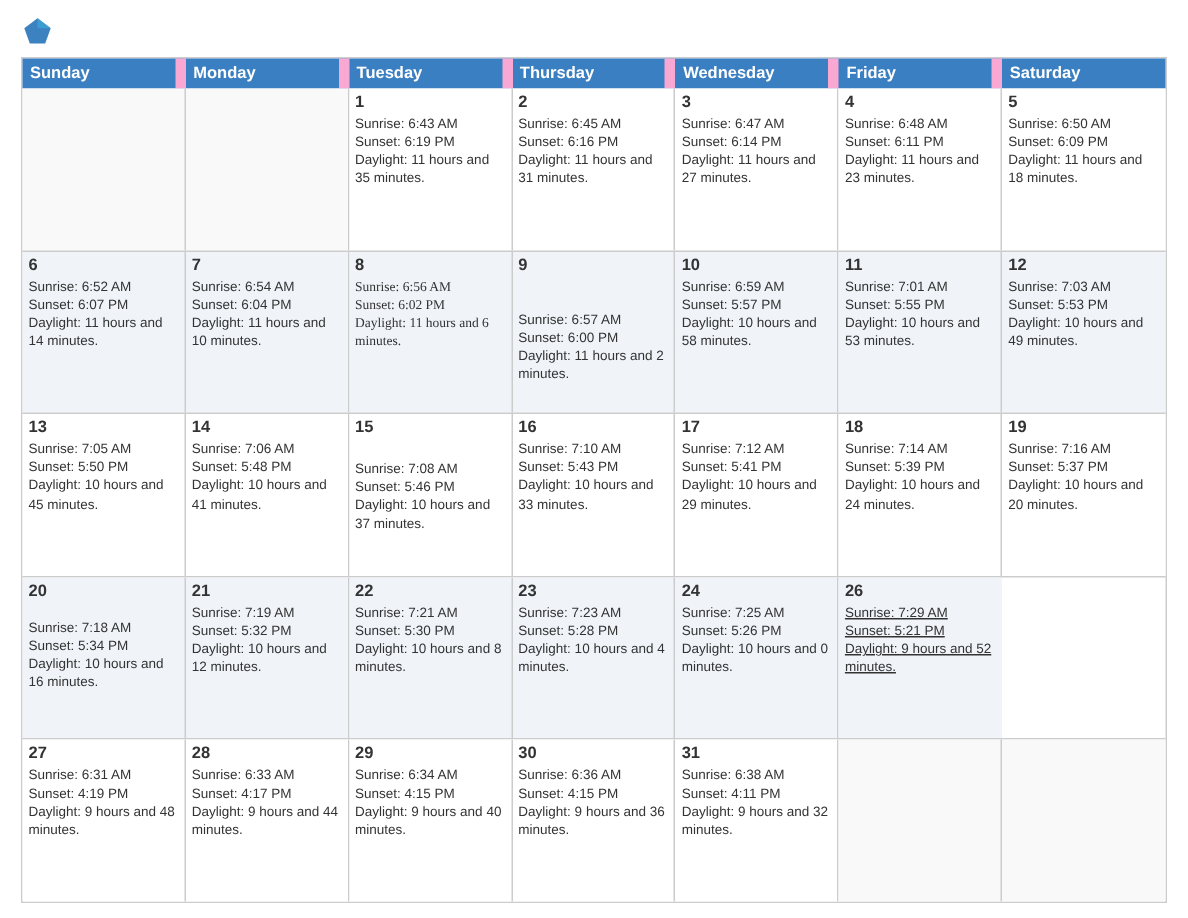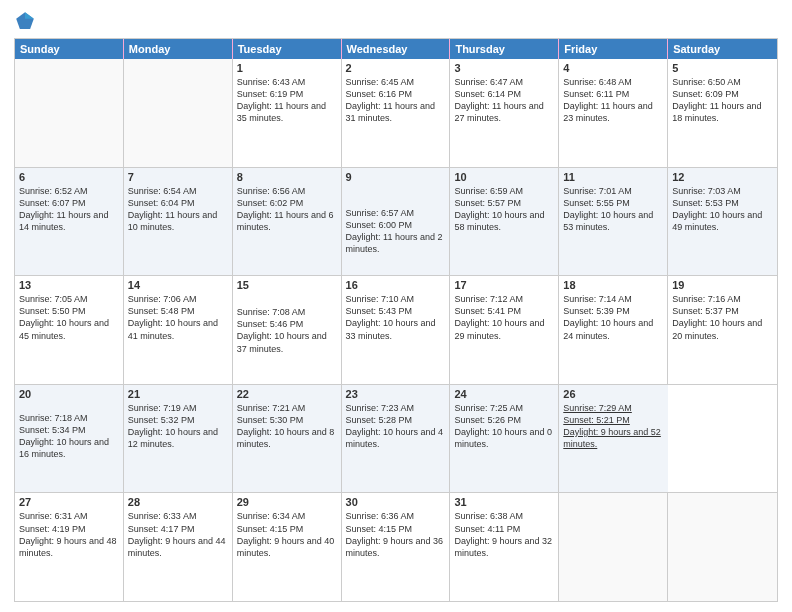--- a/index.html
+++ b/index.html
@@ -64,21 +64,21 @@
     .cal-header-row {
       display: grid;
       grid-template-columns: repeat(7, 1fr);
       background: #3a7fc1;
     }
     .cal-header-cell {
       color: #fff;
       font-size: 11px;
       font-weight: bold;
       padding: 4px 5px;
-      border-right: 1px solid #f9a8d4;
+      border-right: 7px solid #f9a8d4;
       text-align: left;
     }
     .cal-header-cell:last-child { border-right: none; }
     .cal-body {
       flex: 1;
       display: flex;
       flex-direction: column;
     }
     .cal-row {
       display: grid;
@@ -134,22 +134,22 @@
       <div class="main-title"></div>
       <div class="subtitle"></div>
     </div>
   </div>
 
   <div class="calendar">
     <div class="cal-header-row">
     <div class="cal-header-cell">Sunday</div>
         <div class="cal-header-cell">Monday</div>
         <div class="cal-header-cell">Tuesday</div>
+        <div class="cal-header-cell">Thursday</div>
         <div class="cal-header-cell">Wednesday</div>
-        <div class="cal-header-cell">Thursday</div>
         <div class="cal-header-cell">Friday</div>
         <div class="cal-header-cell">Saturday</div>
       </div>
     <div class="cal-body">
     <div class="cal-row">
           <div class="cal-cell empty"></div>
           <div class="cal-cell empty"></div>
           <div class="cal-cell">
             <span class="day-num">1</span>
             <div class="cell-text" style="white-space: pre-line;">Sunrise: 6:43 AM
@@ -189,21 +189,21 @@
 Daylight: 11 hours and 14 minutes.</div>
           </div>
           <div class="cal-cell">
             <span class="day-num">7</span>
             <div class="cell-text" style="white-space: pre-line;">Sunrise: 6:54 AM
 Sunset: 6:04 PM
 Daylight: 11 hours and 10 minutes.</div>
           </div>
           <div class="cal-cell">
             <span class="day-num">8</span>
-            <div class="cell-text" style="white-space: pre-line;">Sunrise: 6:56 AM
+            <div class="cell-text" style="white-space: pre-line; font-family: Liberation Serif, serif;">Sunrise: 6:56 AM
 Sunset: 6:02 PM
 Daylight: 11 hours and 6 minutes.</div>
           </div>
           <div class="cal-cell">
             <span class="day-num">9</span>
             <div class="cell-text" style="white-space: pre-line; margin-top: 24px;">Sunrise: 6:57 AM
 Sunset: 6:00 PM
 Daylight: 11 hours and 2 minutes.</div>
           </div>
           <div class="cal-cell">

